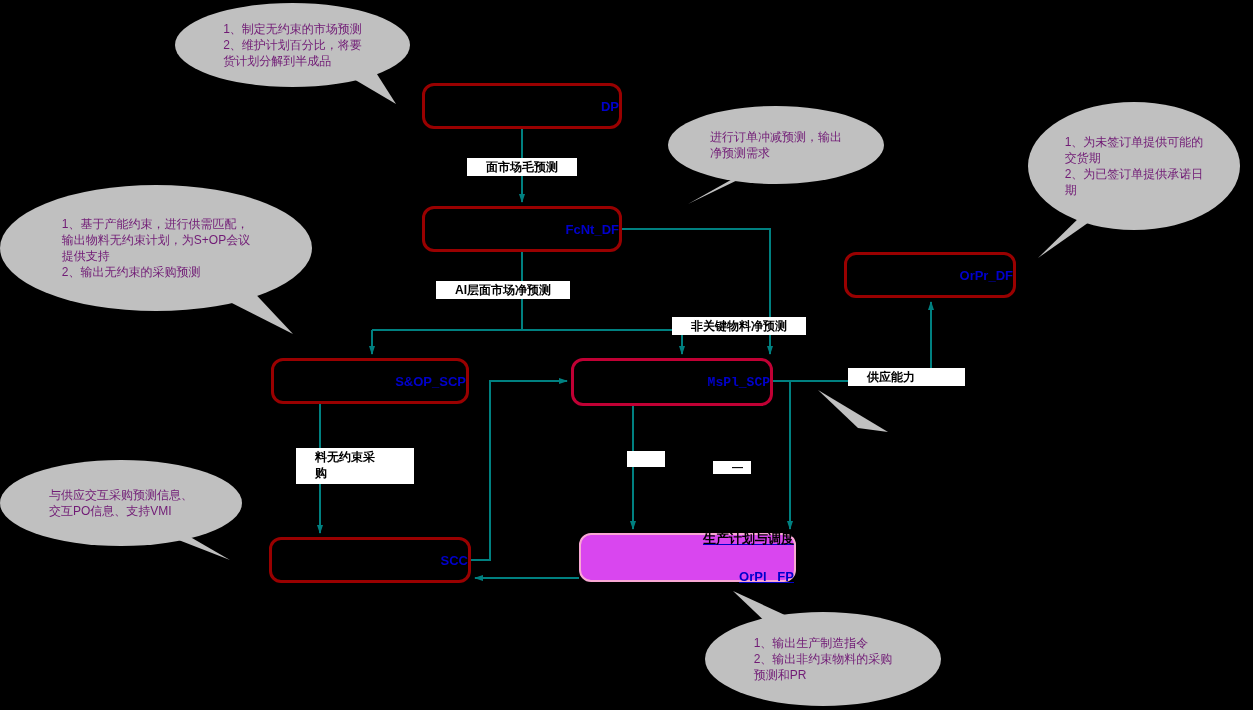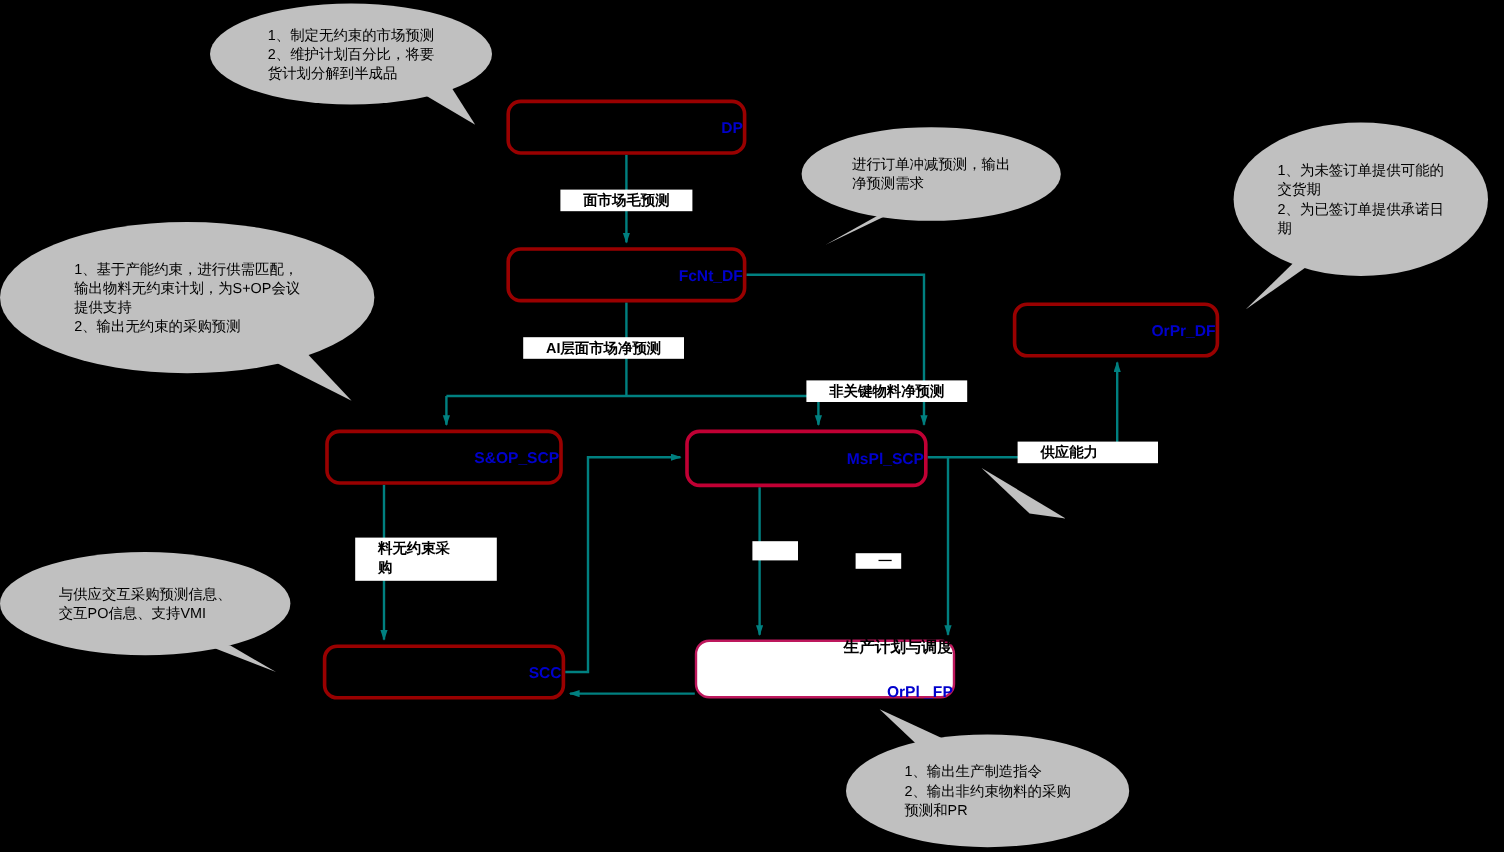--- a/index.html
+++ b/index.html
@@ -6,30 +6,30 @@
   .stage{
     position:relative;width:1253px;height:710px;background:#000;overflow:hidden;
     font-family:"Liberation Sans","DejaVu Sans",sans-serif;
   }
   .stage svg{position:absolute;left:0;top:0;pointer-events:none;}
   .node{
     position:absolute;background:#000;border:3px solid #990000;border-radius:12px;
     display:flex;align-items:flex-end;justify-content:center;flex-direction:column;
     color:#0000CC;font-weight:bold;font-size:13px;box-sizing:border-box;
   }
-  .node--bright{border-color:#C00034;}
-  .node--white{background:#ffffff;border:2px solid #be185d;}
+  .node--bright{border-color:#C00034;font-family:Liberation Mono, monospace;}
+  .node--white{background:#d946ef;border:2px solid #f9a8d4;text-decoration:underline;}
   .node--white .orpl-title{color:#000;font-weight:bold;font-size:13px;line-height:17px;}
   .node--white .orpl-label{color:#0000CC;font-weight:bold;font-size:13px;line-height:17px;margin-top:21px;}
   .callout{
     position:absolute;background:#C0C0C0;border-radius:50%;
     display:flex;align-items:center;justify-content:center;box-sizing:border-box;
   }
   .callout-text{
-    color:#000000;font-size:12px;line-height:16px;white-space:pre-line;text-align:left;
+    color:#701a75;font-size:12px;line-height:16px;white-space:pre-line;text-align:left;
     padding:0 18px;
   }
   .edge-label{
     position:absolute;background:#FFFFFF;color:#000;font-size:12px;font-weight:bold;
     line-height:16px;padding:1px 19px;white-space:pre-line;box-sizing:border-box;
   }
 </style>
 </head>
 <body>
 

